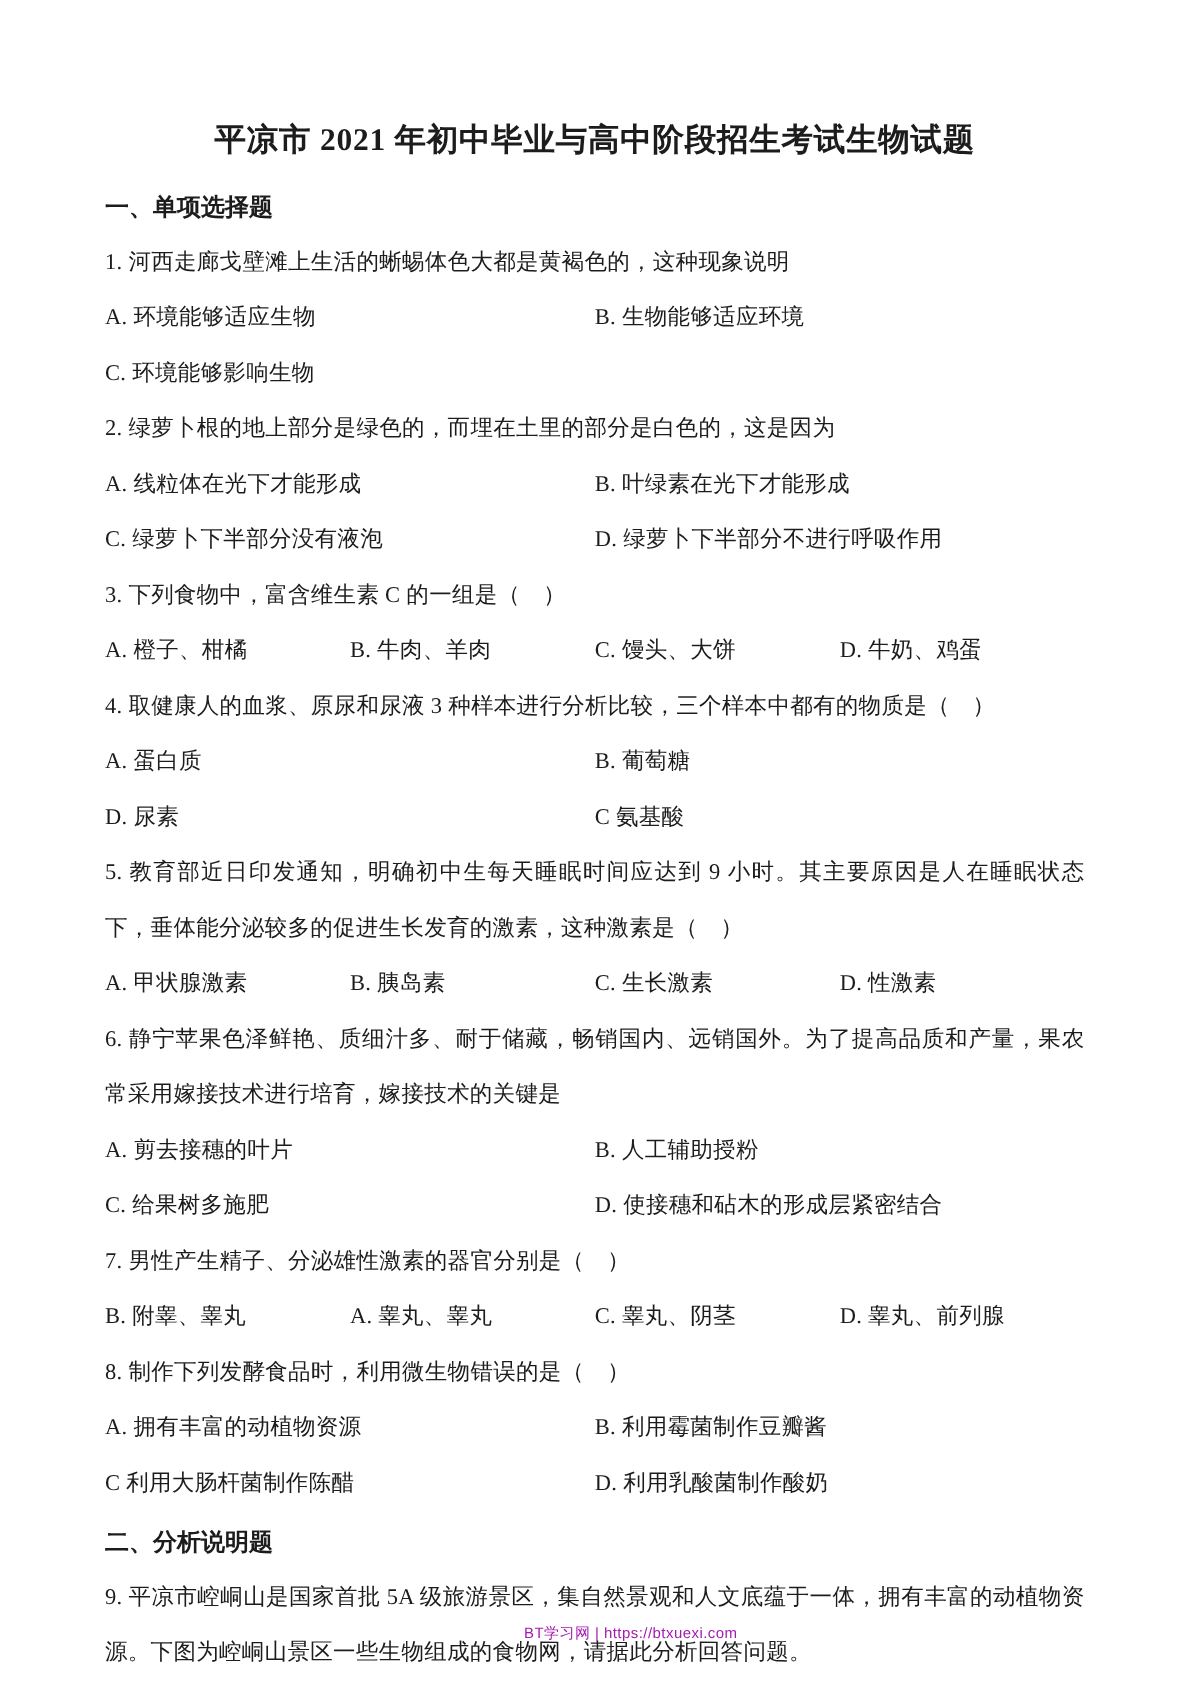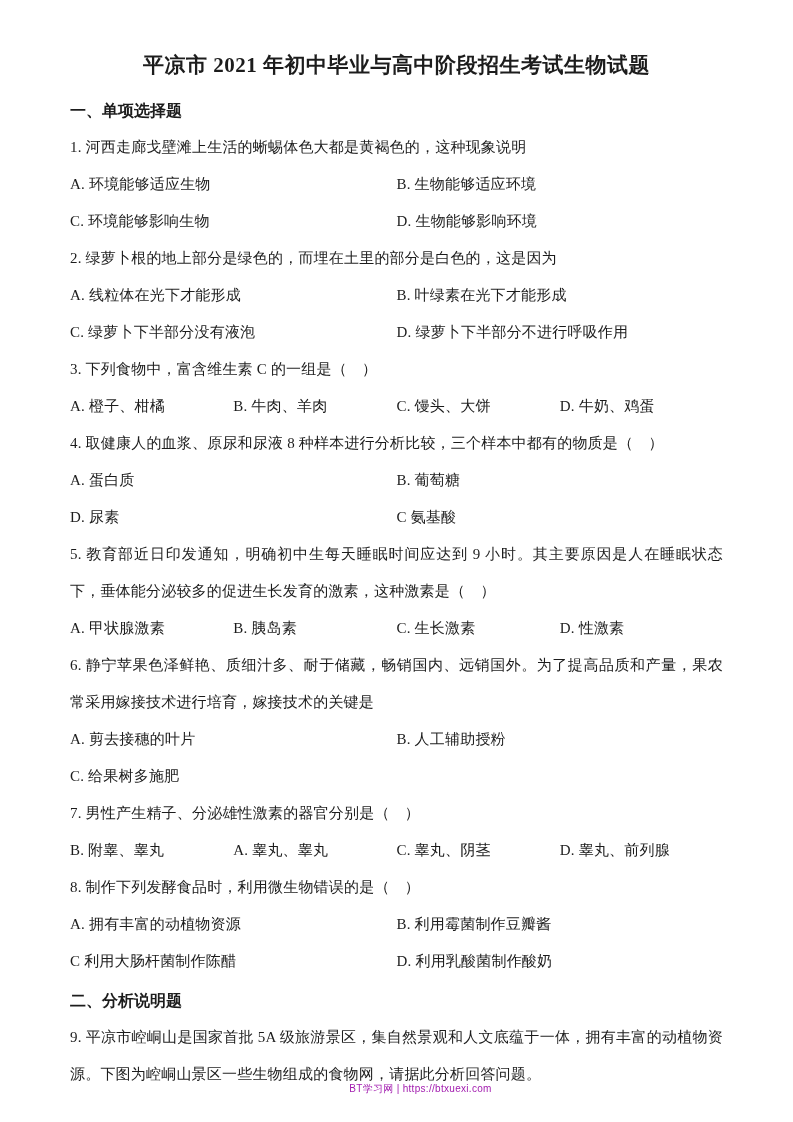--- a/index.html
+++ b/index.html
@@ -10,20 +10,21 @@
   body {
     width: 793px;
     height: 1122px;
     position: relative;
     font-family: "Liberation Serif", "DejaVu Serif", serif;
     color: #1c1c1c;
     overflow: hidden;
   }
   .page {
     padding: 48px 70px 0 70px;
+    margin-top: 28px;
   }
   .title {
     text-align: center;
     font-size: 21px;
     font-weight: bold;
     margin: 0 0 10px 0;
     line-height: 34px;
     letter-spacing: 0.5px;
   }
   .section-heading {
@@ -72,55 +73,55 @@
 
 <div class="page">
   <h1 class="title">平凉市 2021 年初中毕业与高中阶段招生考试生物试题</h1>
   <div id="content">
       <div class="section-heading">一、单项选择题</div>
       <div class="stem">1. 河西走廊戈壁滩上生活的蜥蜴体色大都是黄褐色的，这种现象说明</div>
       <div class="opts grid2">
         <div class="opt">A. 环境能够适应生物</div>
         <div class="opt">B. 生物能够适应环境</div>
         <div class="opt">C. 环境能够影响生物</div>
-        <div class="opt">D. 生物能够影响环境</div>
       </div>
       <div class="stem">2. 绿萝卜根的地上部分是绿色的，而埋在土里的部分是白色的，这是因为</div>
       <div class="opts grid2">
         <div class="opt">A. 线粒体在光下才能形成</div>
         <div class="opt">B. 叶绿素在光下才能形成</div>
         <div class="opt">C. 绿萝卜下半部分没有液泡</div>
         <div class="opt">D. 绿萝卜下半部分不进行呼吸作用</div>
       </div>
       <div class="stem">3. 下列食物中，富含维生素 C 的一组是（　）</div>
       <div class="opts grid4">
         <div class="opt">A. 橙子、柑橘</div>
         <div class="opt">B. 牛肉、羊肉</div>
         <div class="opt">C. 馒头、大饼</div>
         <div class="opt">D. 牛奶、鸡蛋</div>
       </div>
-      <div class="stem">4. 取健康人的血浆、原尿和尿液 8 种样本进行分析比较，三个样本中都有的物质是（　）</div>
+      <div class="stem">4. 取健康人的血浆、原尿和尿液 3 种样本进行分析比较，三个样本中都有的物质是（　）</div>
       <div class="opts grid2">
         <div class="opt">A. 蛋白质</div>
         <div class="opt">B. 葡萄糖</div>
         <div class="opt">D. 尿素</div>
         <div class="opt">C 氨基酸</div>
       </div>
       <div class="stem">5. 教育部近日印发通知，明确初中生每天睡眠时间应达到 9 小时。其主要原因是人在睡眠状态下，垂体能分泌较多的促进生长发育的激素，这种激素是（　）</div>
       <div class="opts grid4">
         <div class="opt">A. 甲状腺激素</div>
         <div class="opt">B. 胰岛素</div>
         <div class="opt">C. 生长激素</div>
         <div class="opt">D. 性激素</div>
       </div>
       <div class="stem">6. 静宁苹果色泽鲜艳、质细汁多、耐于储藏，畅销国内、远销国外。为了提高品质和产量，果农常采用嫁接技术进行培育，嫁接技术的关键是</div>
       <div class="opts grid2">
         <div class="opt">A. 剪去接穗的叶片</div>
         <div class="opt">B. 人工辅助授粉</div>
         <div class="opt">C. 给果树多施肥</div>
+        <div class="opt">D. 使接穗和砧木的形成层紧密结合</div>
       </div>
       <div class="stem">7. 男性产生精子、分泌雄性激素的器官分别是（　）</div>
       <div class="opts grid4">
         <div class="opt">B. 附睾、睾丸</div>
         <div class="opt">A. 睾丸、睾丸</div>
         <div class="opt">C. 睾丸、阴茎</div>
         <div class="opt">D. 睾丸、前列腺</div>
       </div>
       <div class="stem">8. 制作下列发酵食品时，利用微生物错误的是（　）</div>
       <div class="opts grid2">

